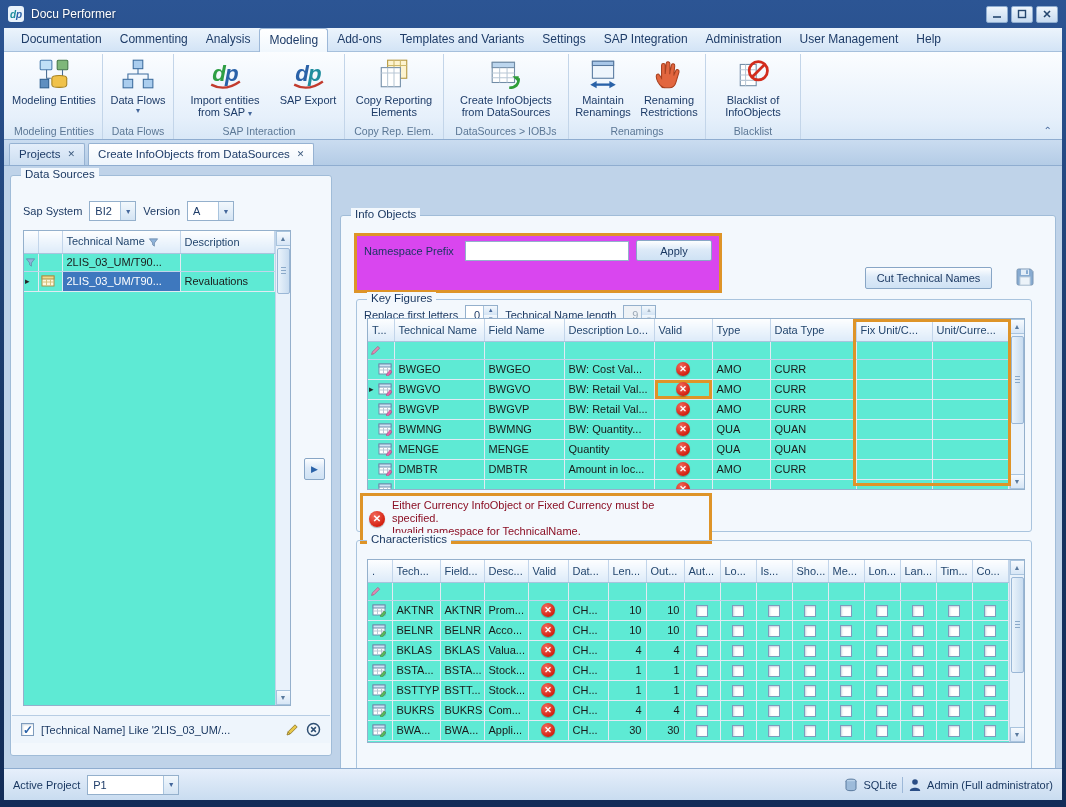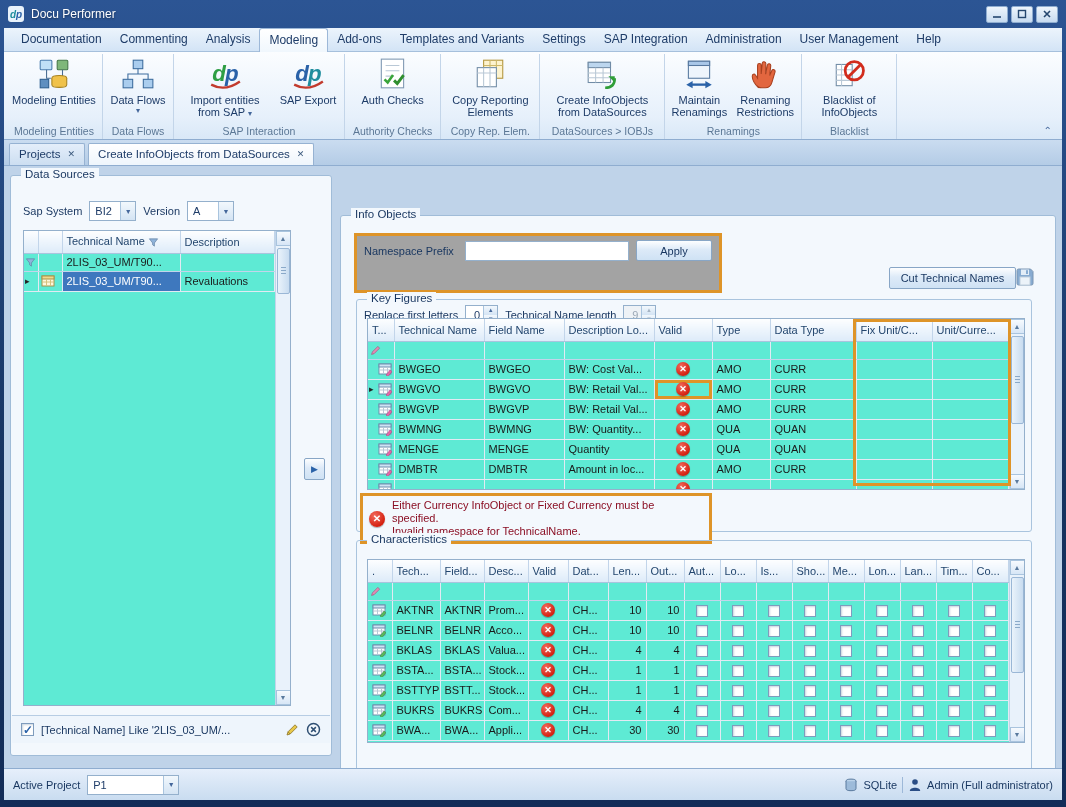--- a/index.html
+++ b/index.html
@@ -97,24 +97,24 @@
   .ds-footer { position:absolute; left:1px; right:1px; bottom:12px; height:28px; border-top:1px solid #b7cde4; display:flex; align-items:center; gap:7px; padding:0 9px; background:#eef5fc; }
   .flt-text { flex:1; font-size:11px; color:#17355f; overflow:hidden; white-space:nowrap; }
   .icon-btn { cursor:pointer; display:inline-flex; }
   .expand-btn { position:absolute; right:6px; top:282px; width:21px; height:22px; background:linear-gradient(#fdfeff,#ddeaf8 45%,#cfe2f4); border:1px solid #88a6c6; border-radius:2px; color:#2a62a8; font-size:9px; cursor:pointer; }
   .cb { width:13px; height:13px; border:1px solid #7f9cbd; background:#fff; display:inline-block; position:relative; box-shadow:inset 1px 1px 2px rgba(125,150,175,.4); vertical-align:middle; }
   .cb.checked::after { content:"✓"; position:absolute; left:1px; top:-1px; font-size:12px; font-weight:bold; color:#2a62a8; }
   td.cb-cell { text-align:center; padding:0; }
   td.cb-cell .cb { width:12px; height:12px; }
 
   
-  .ns-box { position:absolute; left:13px; top:17px; width:368px; height:60px; border:3px solid #de9428; padding:4px 7px; display:flex; flex-direction:column; justify-content:space-between; background:#a3a3a3;gap:44px; }
+  .ns-box { position:absolute; left:13px; top:17px; width:368px; height:60px; border:3px solid #de9428; padding:4px 7px; display:flex; flex-direction:column; justify-content:space-between; background:#d946ef;gap:44px; }
   .ns-row { display:flex; align-items:center; gap:7px; height:22px; }
   .ns-row .grow { flex:1; }
-  .cut-btn { position:absolute; left:548px; top:51px; width:127px; height:22px; }
+  .cut-btn { position:absolute; left:524px; top:51px; width:127px; height:22px; }
   .save-btn { position:absolute; left:674px; top:51px; width:22px; height:22px; opacity:.6; cursor:pointer; }
   .kf-box { left:15px; top:83px; width:676px; height:233px; }
   .ch-box { left:15px; top:324px; width:676px; height:247px; }
   .kf-col-highlight { position:absolute; left:485px; top:0; width:158px; height:167px; border:3px solid #de9428; pointer-events:none; z-index:4; }
   .error-box { position:absolute; left:3px; top:193px; width:352px; border:3px solid #de9428; background:#f3f8fd; display:flex; align-items:center; gap:7px; padding:3px 6px; }
   .err-lines { color:#8b0f24; font-size:11px; line-height:13px; }
   .err-x { display:inline-block; width:14px; height:14px; border-radius:50%; background:radial-gradient(circle at 35% 30%, #f2695c, #d41f0f 72%); position:relative; box-shadow:0 1px 1px rgba(0,0,0,.3); vertical-align:middle; }
   .err-x::after { content:"✕"; position:absolute; left:0; right:0; top:0; bottom:0; color:#fff; font-size:9px; font-weight:bold; line-height:14px; text-align:center; }
   .err-x.big { width:16px; height:16px; flex:none; }
   .err-x.big::after { font-size:10px; line-height:16px; }
@@ -228,34 +228,20 @@
         <div class="rbtn w66">
           <span class="ricon"><svg viewBox="0 0 32 32">
                 <path d="M3 26 q 13 7 27 -3" stroke="#c23b2e" stroke-width="2.2" fill="none"></path>
                 <text x="4" y="23" font-size="21" font-style="italic" font-weight="bold" fill="#2a62a8">d</text>
                 <text x="16" y="23" font-size="21" font-style="italic" font-weight="bold" fill="#1f8e9e">p</text>
               </svg></span>
           <span class="rlabel"><span>SAP Export</span></span>
         </div>
       </div>
       <div class="rgl">SAP Interaction</div>
-    </div>
-    <div class="rgroup">
-      <div class="rbtns">
-        <div class="rbtn w84">
-          <span class="ricon"><svg viewBox="0 0 32 32">
-                <rect x="5" y="2" width="21" height="27" fill="#fff" stroke="#7d97b1"></rect>
-                <path d="M9 8 h13 M9 13 h13 M9 18 h8" stroke="#b9c8d6"></path>
-                <path d="M8 21 l3 3 l5 -7" stroke="#3aa53a" stroke-width="2.4" fill="none"></path>
-                <path d="M17 22 l3 3 l6 -8" stroke="#2f8f2f" stroke-width="2.8" fill="none"></path>
-              </svg></span>
-          <span class="rlabel"><span>Auth Checks</span></span>
-        </div>
-      </div>
-      <div class="rgl">Authority Checks</div>
     </div>
     <div class="rgroup">
       <div class="rbtns">
         <div class="rbtn w92">
           <span class="ricon"><svg viewBox="0 0 32 32">
                 <rect x="10" y="3" width="18" height="17" fill="#fdf3cf" stroke="#b3953c"></rect>
                 <path d="M10 8 h18 M16 3 v17 M22 3 v17" stroke="#cdb86a"></path>
                 <rect x="4" y="10" width="18" height="18" fill="#fff" stroke="#718ca6"></rect>
                 <path d="M4 15 h18 M10 10 v18 M16 10 v18" stroke="#b9c8d6"></path>
               </svg></span>

